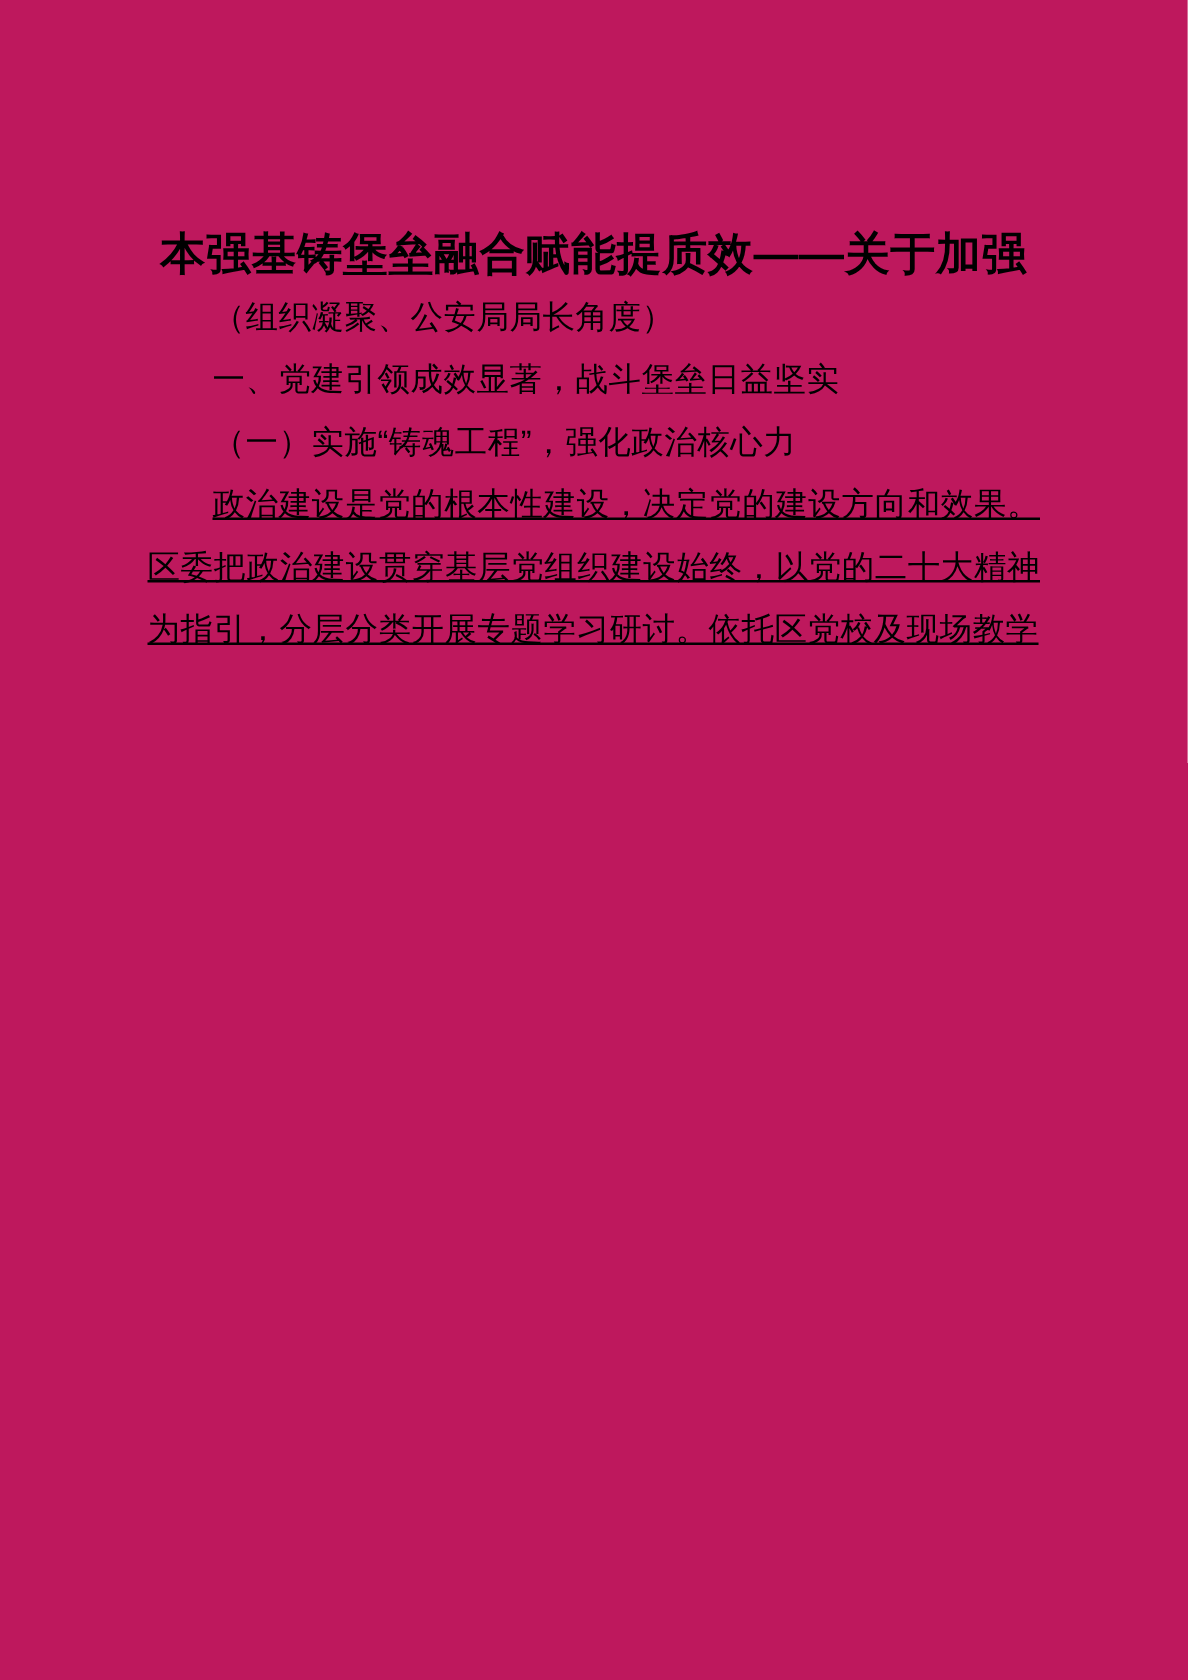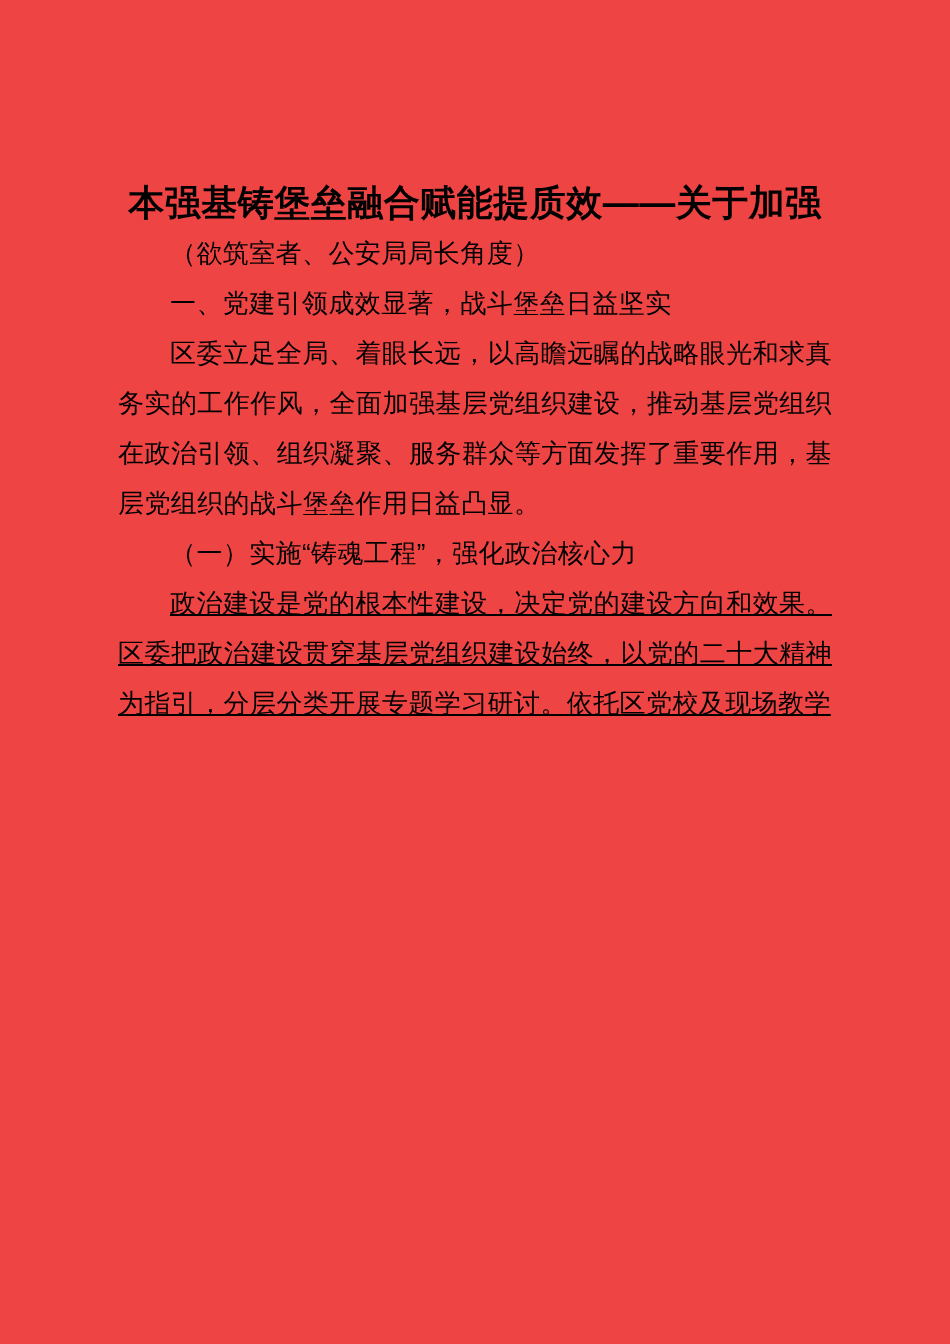--- a/index.html
+++ b/index.html
@@ -12,21 +12,21 @@
     height: 1344px;
     overflow: hidden;
     color: #000000;
     font-family: "Liberation Sans", sans-serif;
   }
   .page {
     box-sizing: border-box;
     width: 950px;
     height: 1344px;
     padding: 178px 118px 0 118px;
-    background: #ef4444;
+    background: #be185d;
   }
   .title {
     margin: 0;
     font-size: 36px;
     line-height: 50px;
     font-weight: bold;
     text-align: center;
     letter-spacing: 0.5px;
   }
   .byline {
@@ -51,21 +51,20 @@
   }
 </style>
 </head>
 <body>
 
 <div class="page">
   <h1 class="title">
     <span>本强基铸堡垒融合赋能提质效——关于加强</span><br>
   </h1>
 
-  <p class="para byline">（欲筑室者、公安局局长角度）</p>
+  <p class="para byline">（组织凝聚、公安局局长角度）</p>
 
   <div id="document-body">
       <p class="para heading1">一、党建引领成效显著，战斗堡垒日益坚实</p>
-      <p class="para body-text">区委立足全局、着眼长远，以高瞻远瞩的战略眼光和求真务实的工作作风，全面加强基层党组织建设，推动基层党组织在政治引领、组织凝聚、服务群众等方面发挥了重要作用，基层党组织的战斗堡垒作用日益凸显。</p>
       <p class="para heading2">（一）实施“铸魂工程”，强化政治核心力</p>
       <p class="para body-text">政治建设是党的根本性建设，决定党的建设方向和效果。区委把政治建设贯穿基层党组织建设始终，以党的二十大精神为指引，分层分类开展专题学习研讨。依托区党校及现场教学</p>
     </div>
 </div>
 
 </body></html>

